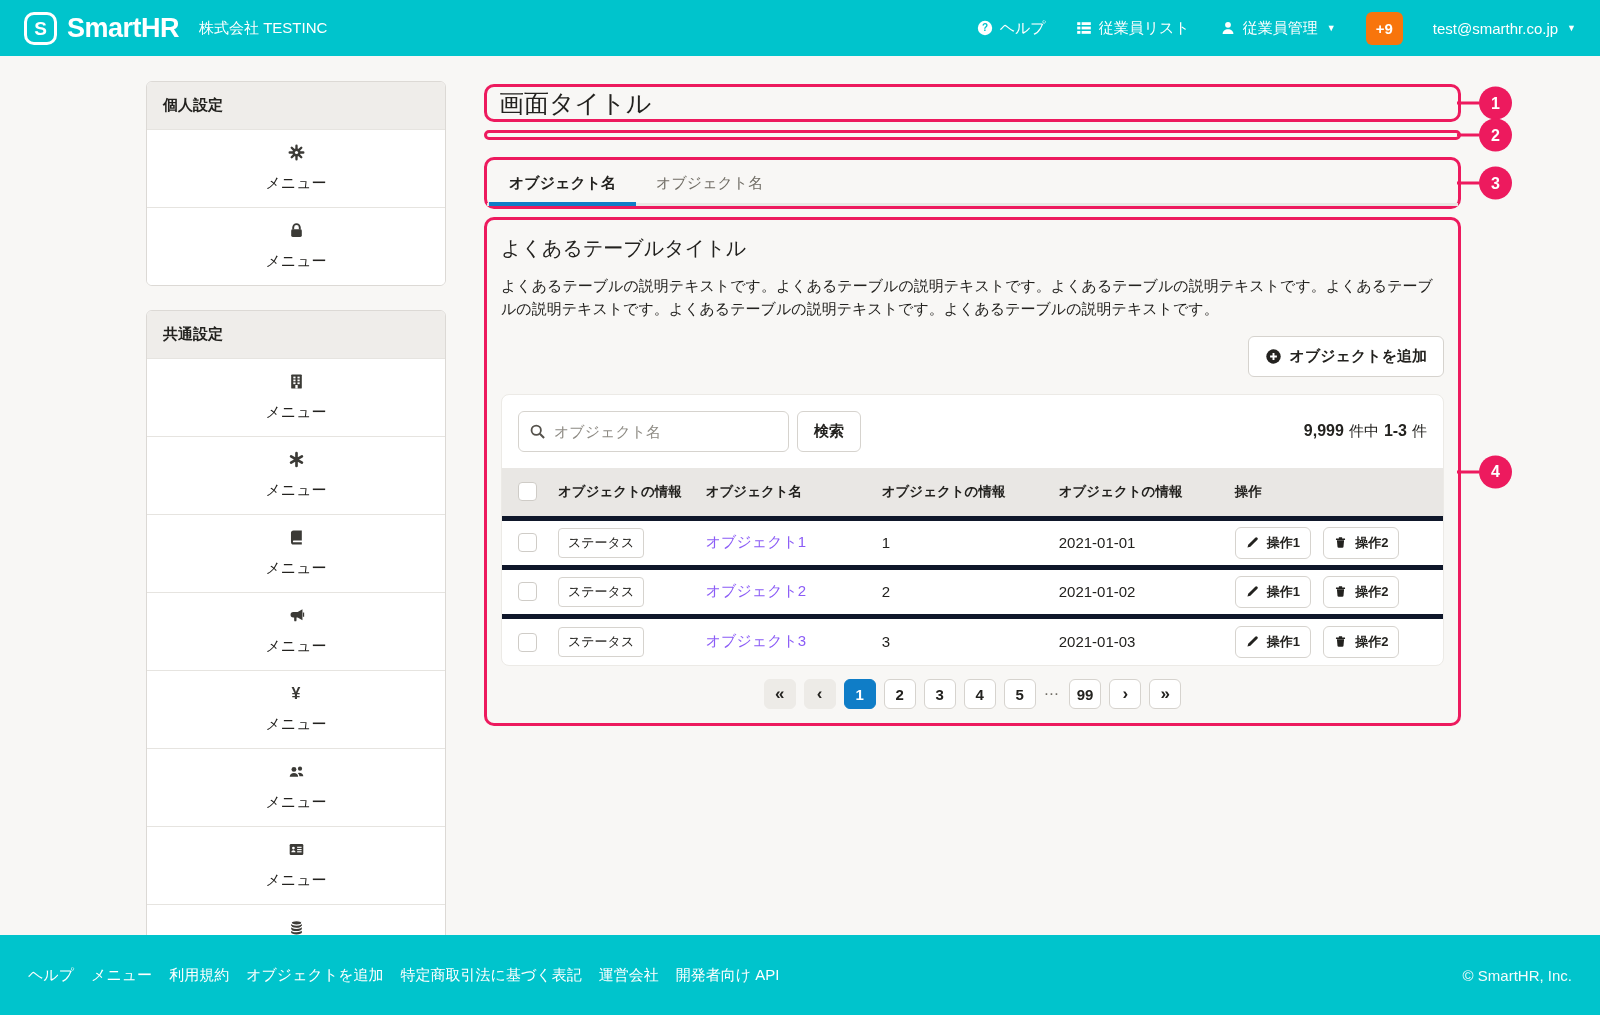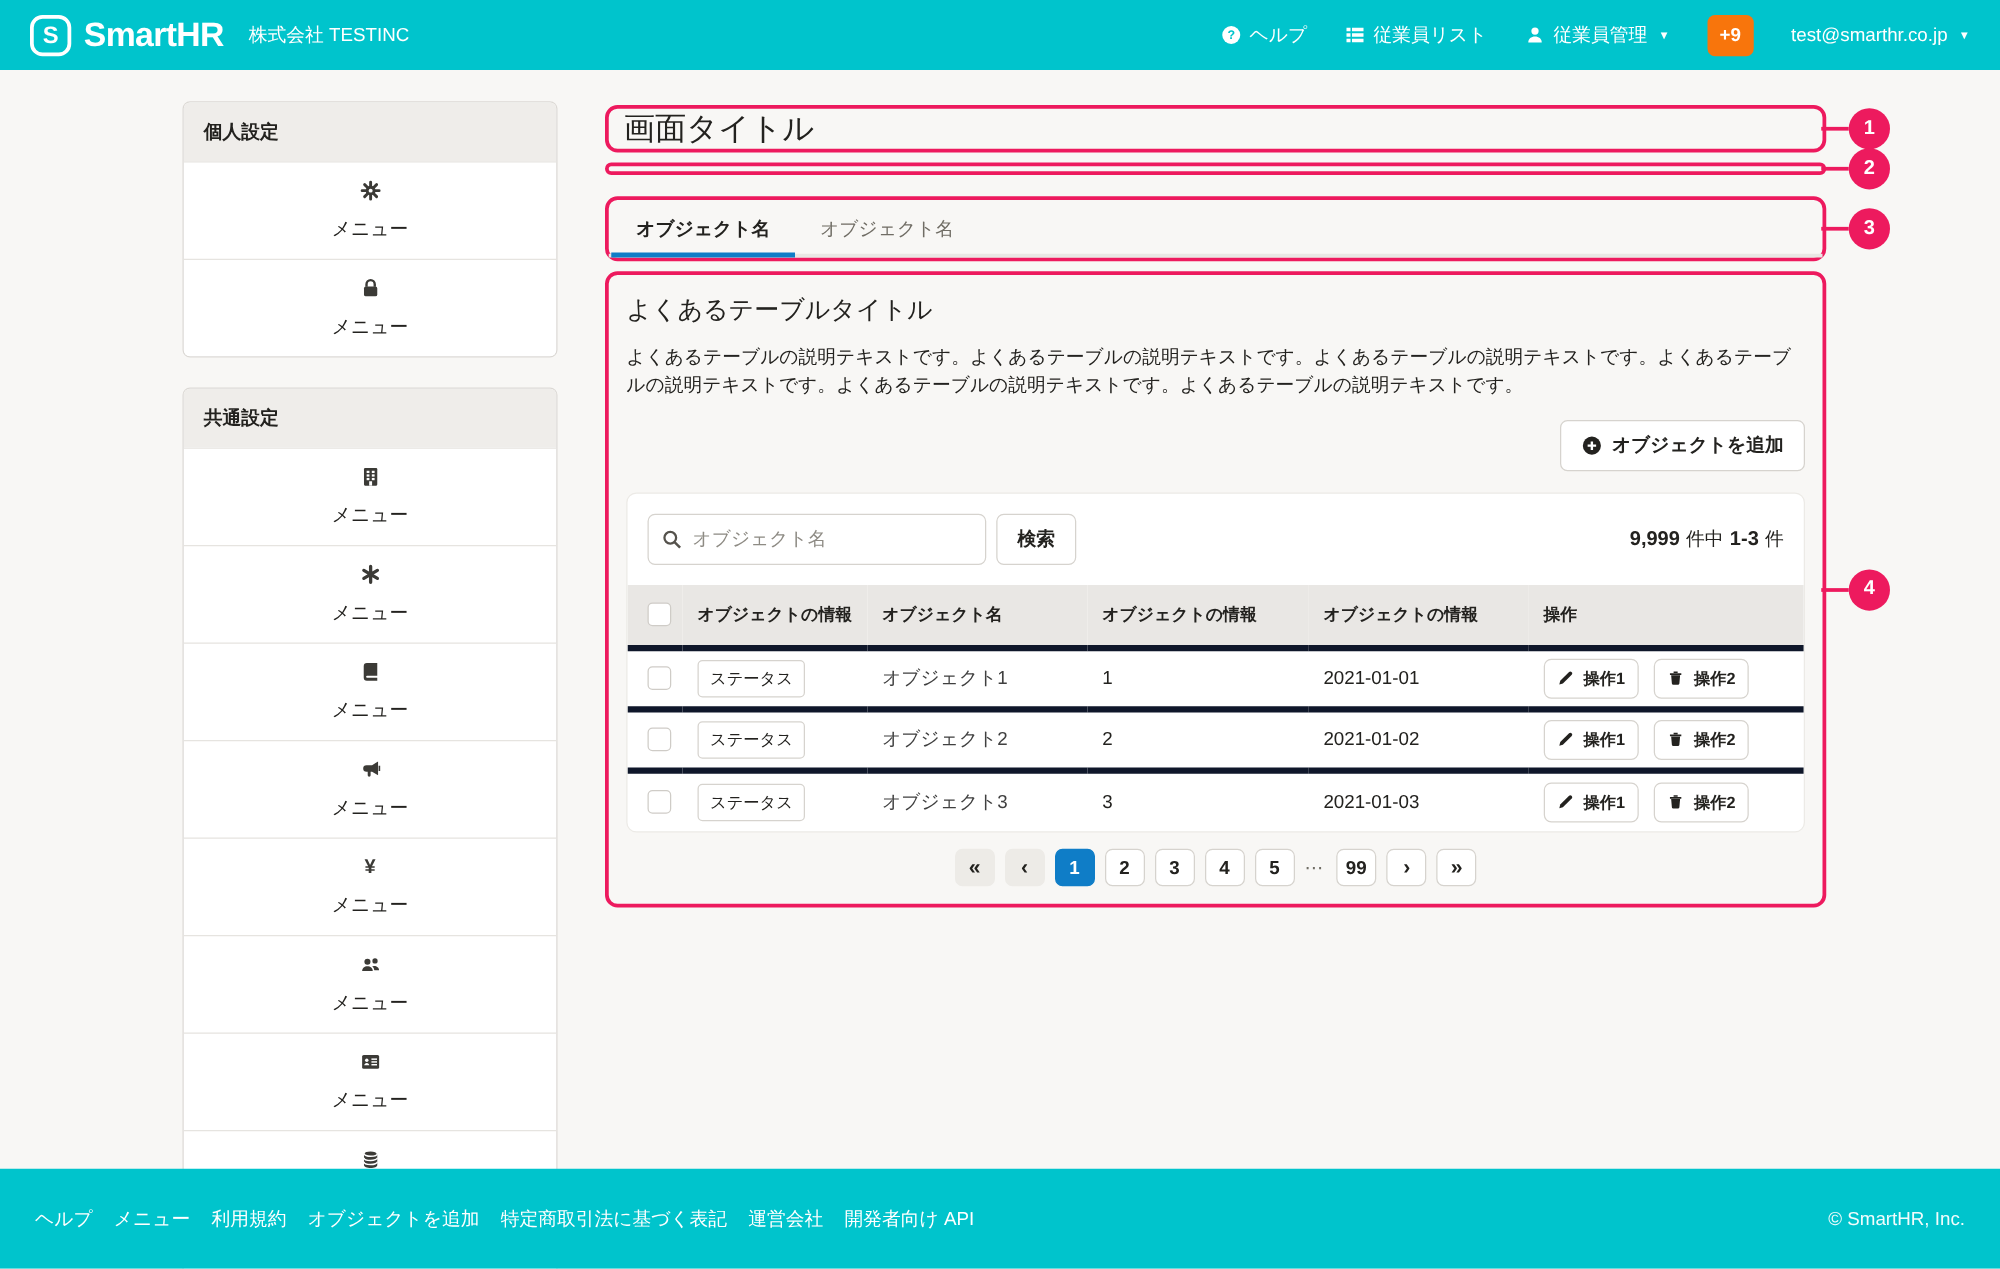--- a/index.html
+++ b/index.html
@@ -117,21 +117,21 @@
   .col-cb { width:44px; padding-left:16px; padding-right:4px; }
   .col-1 { width:145px; } .col-2 { width:176px; } .col-3 { width:177px; } .col-4 { width:176px; }
   .cbx {
     display:inline-block; width:19px; height:19px; background:#fff;
     border:1px solid #cfccc7; border-radius:4px; vertical-align:middle; cursor:pointer;
   }
   .status-badge {
     display:inline-block; padding:5px 9px; border:1px solid #d6d3ce;
     border-radius:4px; font-size:13px; background:#fff;
   }
-  .obj-link { color:#404040; cursor:pointer; }
+  .obj-link { color:#8b5cf6; cursor:pointer; }
   .btn-act { height:32px; padding:0 10px; font-size:13px; margin-right:8px; }
 
   
   .pagination { margin:13px 0 6px; display:flex; justify-content:center; align-items:center; gap:8px; }
   .pg {
     min-width:32px; height:30px; padding:0 7px; border-radius:6px; font-size:15px; font-weight:bold;
     display:inline-flex; align-items:center; justify-content:center; background:#fff;
     border:1px solid #d6d3ce; color:#23221f;
   }
   .pg.arrow { font-size:17px; }

